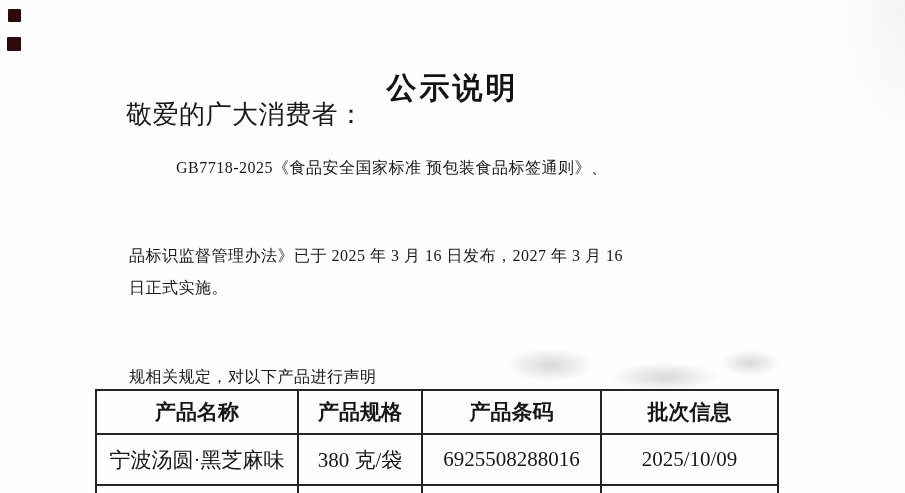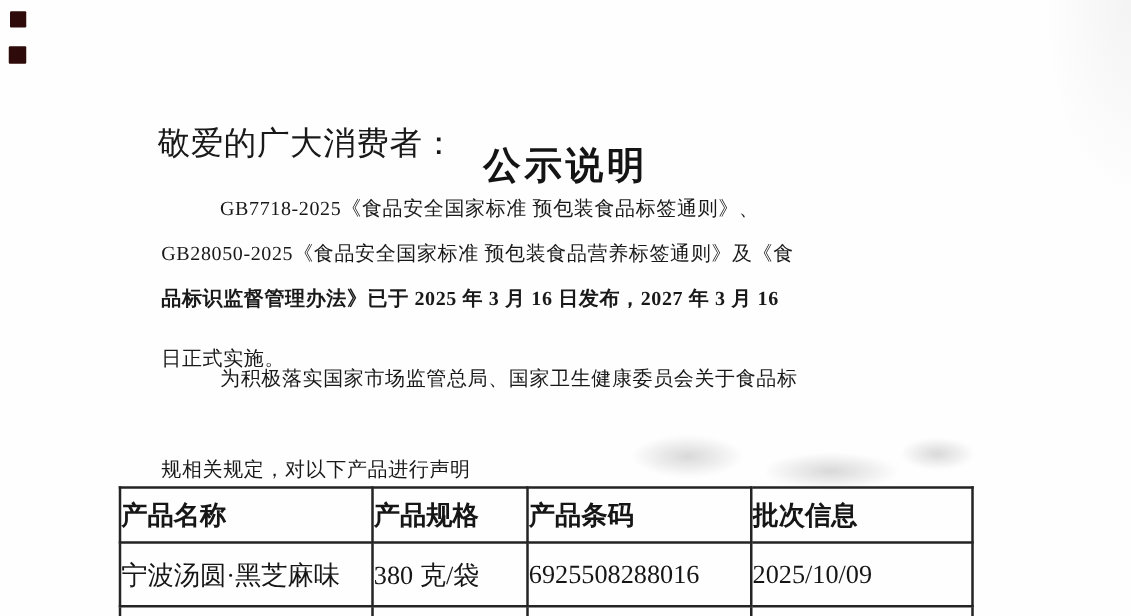--- a/index.html
+++ b/index.html
@@ -8,43 +8,43 @@
     font-family:"Liberation Serif","DejaVu Serif",serif;
     background:#ffffff;
   }
   #page{
     position:relative;width:905px;height:493px;overflow:hidden;
     background:#fefefe;color:#1a1a1a;
   }
   .title{
     position:absolute;top:68px;left:0;width:905px;
     text-align:center;font-size:30px;font-weight:600;
-    letter-spacing:3px;color:#141414;white-space:nowrap;margin-top:44px;
+    letter-spacing:3px;color:#141414;white-space:nowrap;
   }
   .line{
     position:absolute;font-size:16px;line-height:30px;
     color:#191919;white-space:nowrap;letter-spacing:0.5px;
   }
   .greeting{left:126px;top:100px;font-size:26px;}
   .l-p1-1{left:176px;top:153px;}
   .l-p1-2{left:129px;top:189px;}
-  .l-p1-3{left:129px;top:225px;font-weight:bold;}
+  .l-p1-3{left:129px;top:241px;}
   .l-p1-4{left:129px;top:273px;}
   .l-p2-1{left:176px;top:289px;}
   .l-p2-2{left:129px;top:326px;}
   .l-p2-3{left:129px;top:362px;text-align:center;}
 
   table.products{
     position:absolute;left:95px;top:389px;
     border-collapse:collapse;table-layout:fixed;
     width:682px;background:transparent;
   }
   table.products td,table.products th{
     border:2px solid #242424;
-    text-align:left;vertical-align:middle;
+    text-align:center;vertical-align:middle;
     font-size:21px;color:#161616;
     padding:0;overflow:hidden;white-space:nowrap;
   }
   table.products th{font-weight:bold;height:42px;}
   table.products td{height:49px;}
   table.products tr.partial td{height:42px;border-top:2px solid #242424;}
   .c1{width:202px;} .c2{width:124px;} .c3{width:179px;} .c4{width:177px;}
 
   .scan-mark{
     position:absolute;background:#2e0b0a;border-radius:1px;
@@ -73,25 +73,23 @@
 
   <span class="scan-mark mark-a"></span>
   <span class="scan-mark mark-b"></span>
   <div class="edge-noise"></div>
 
   <div class="title">公示说明</div>
 
   <div class="line greeting">敬爱的广大消费者：</div>
 
   <div class="line l-p1-1">GB7718-2025《食品安全国家标准 预包装食品标签通则》、</div>
-  <div class="line l-p1-2">GB28050-2025《食品安全国家标准 预包装食品营养标签通则》及《食</div>
   <div class="line l-p1-3">品标识监督管理办法》已于 2025 年 3 月 16 日发布，2027 年 3 月 16</div>
   <div class="line l-p1-4">日正式实施。</div>
 
-  <div class="line l-p2-1">为积极落实国家市场监管总局、国家卫生健康委员会关于食品标</div>
   <div class="line l-p2-3">规相关规定，对以下产品进行声明</div>
 
   <div class="smudge sm1"></div>
   <div class="smudge sm2"></div>
   <div class="smudge sm3"></div>
 
   <table class="products">
     <colgroup>
       <col class="c1">
         <col class="c2">

